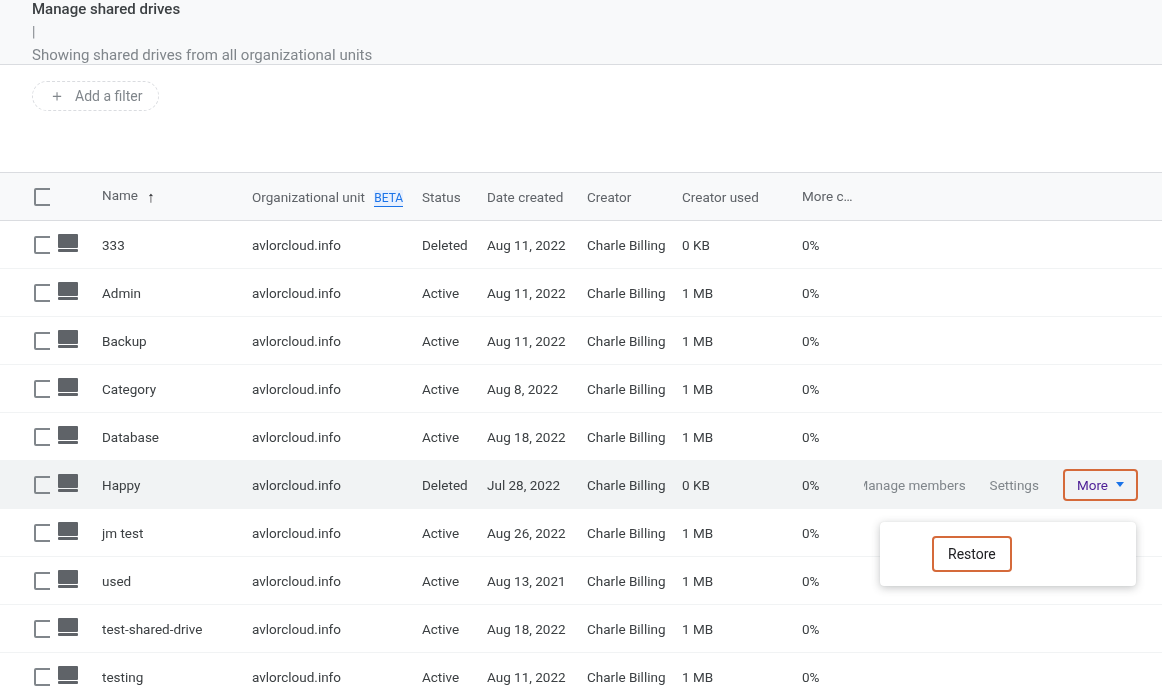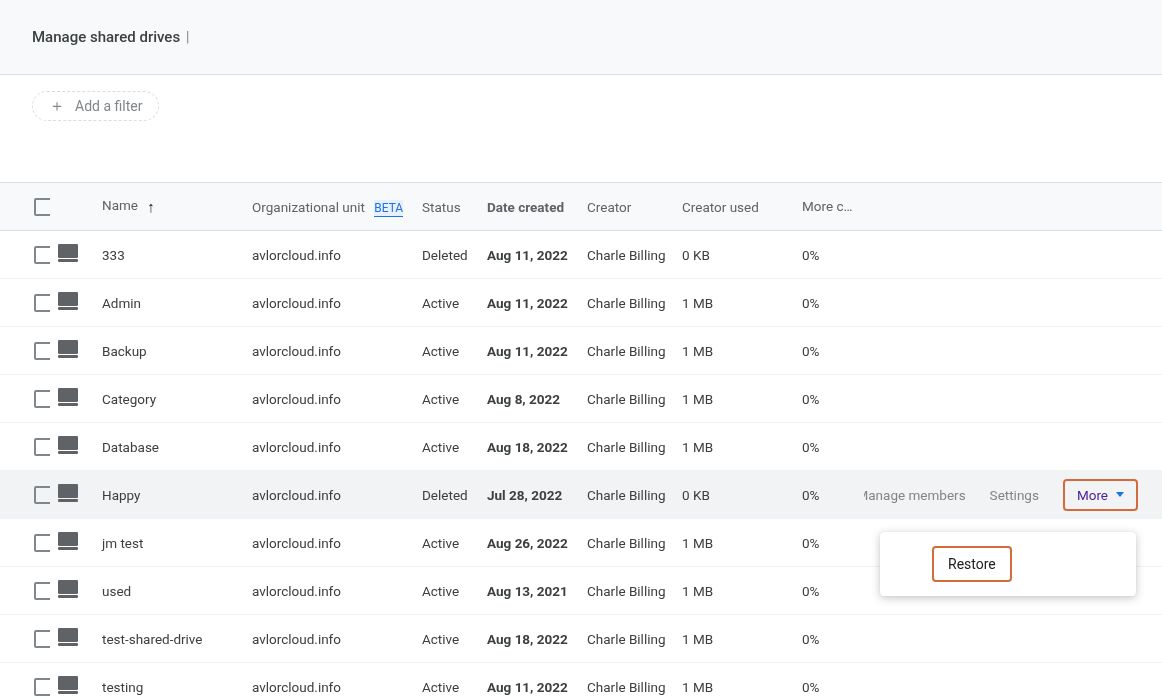--- a/index.html
+++ b/index.html
@@ -5,24 +5,25 @@
     * { box-sizing: border-box; margin: 0; padding: 0; }
     body {
       font-family: Roboto, "Helvetica Neue", Arial, sans-serif;
       font-size: 14px;
       color: #3c4043;
       background: #fff;
     }
     .header-bar {
       background: #f8f9fa;
       border-bottom: 1px solid #dadce0;
-      padding: 28px 32px;
+      padding: 0 32px;
       display: flex;
       align-items: baseline;
       gap: 6px;
+      flex-direction: column;
     }
     .header-title {
       font-weight: 500;
       color: #3c4043;
       font-size: 15px;
     }
     .header-sep { color: #80868b; }
     .header-sub { color: #80868b; font-size: 15px; }
     .filter-row {
       padding: 16px 32px;
@@ -59,21 +60,21 @@
       text-overflow: ellipsis;
     }
     th { height: 48px; font-weight: 400; color: #5f6368;}
     tbody tr { border-bottom: 1px solid #f1f3f4; height: 48px; }
     tbody tr.selected { background: #f1f3f4; }
     .col-checkbox { width: 50px; padding-left: 34px; }
     .col-icon { width: 44px; }
     .col-name { width: 150px; }
     .col-orgunit { width: 170px; }
     .col-status { width: 65px; }
-    .col-date { width: 100px; font-weight: bold; }
+    .col-date { width: 100px; }
     .col-creator { width: 95px; }
     .col-storage { width: 120px; }
     .col-itemcap { width: 70px; }
     .col-actions { width: auto; text-align: right; padding-right: 24px; }
     .chk {
       width: 18px; height: 18px;
       border: 2px solid #80868b;
       border-radius: 2px;
       cursor: pointer;
     }
@@ -160,20 +161,21 @@
       border-right:4px solid transparent;
       border-top:5px solid #1a73e8;
     }
   </style>
 </head>
 <body>
 
 <div class="header-bar">
   <span class="header-title">Manage shared drives</span>
   <span class="header-sep">|</span>
+  <span class="header-sub">Showing shared drives from all organizational units</span>
 </div>
 
 <div class="filter-row">
   <div class="add-filter-pill">
     <span class="plus-icon">＋</span>
     <span>Add a filter</span>
   </div>
 </div>
 
 <div class="table-container">

